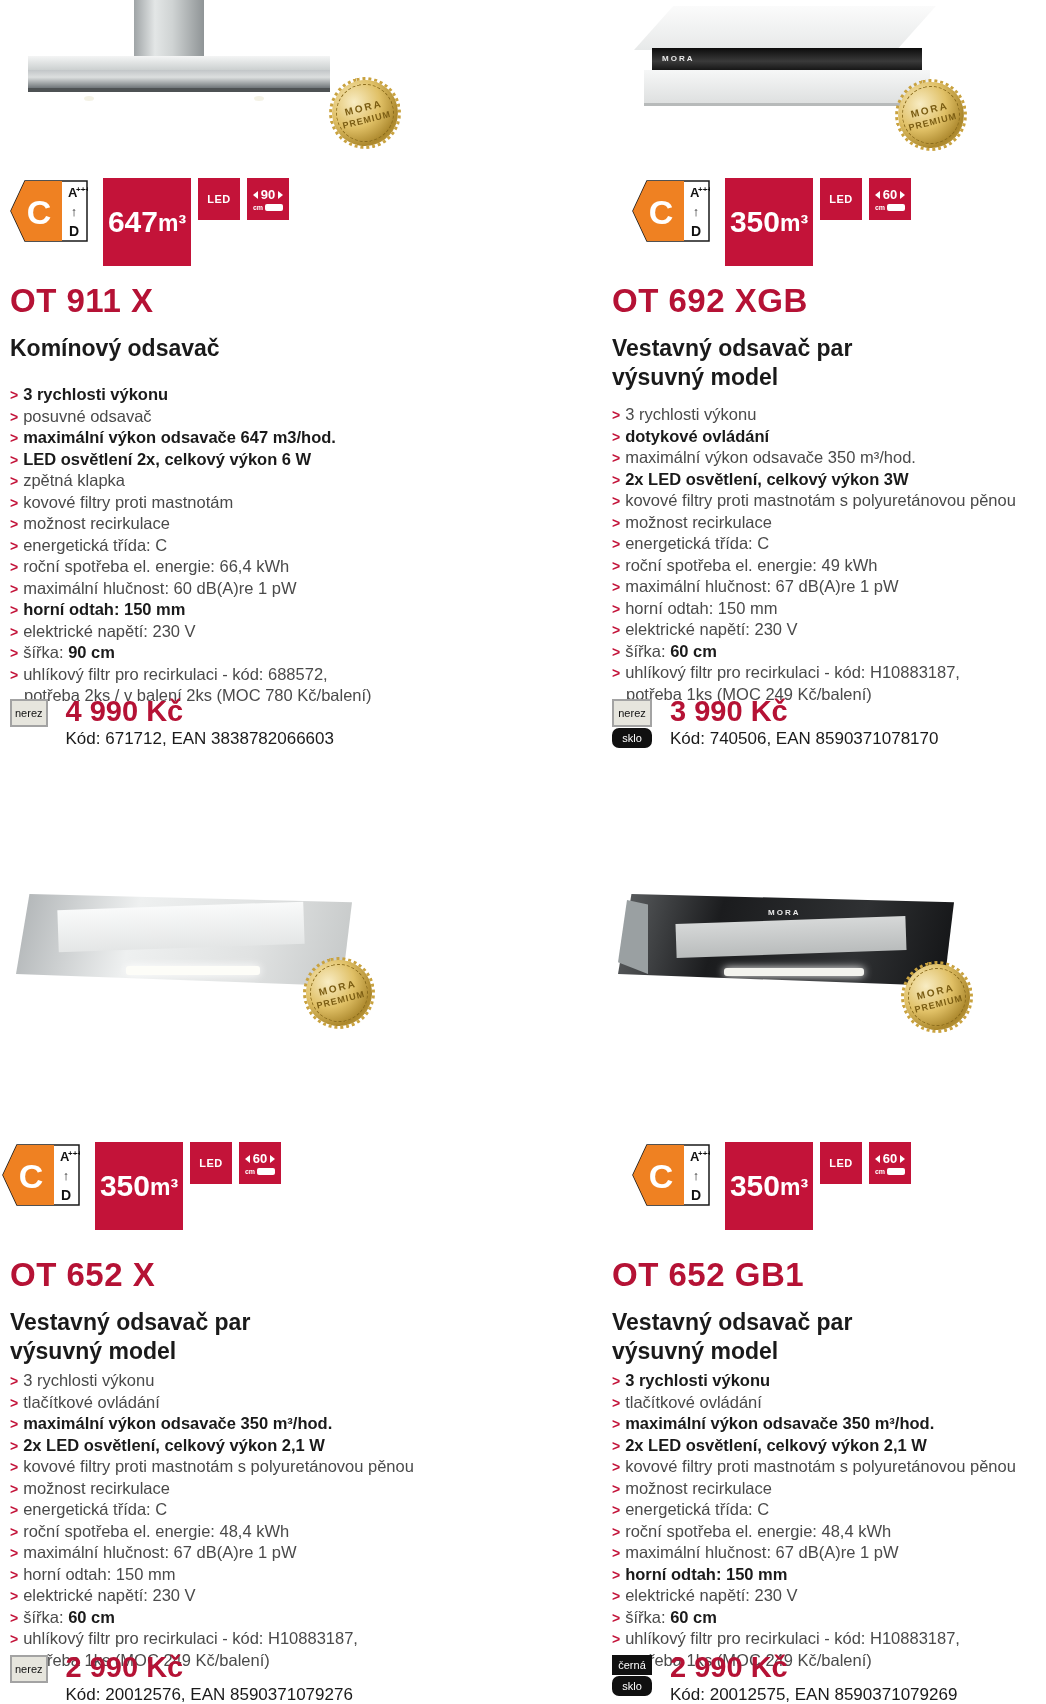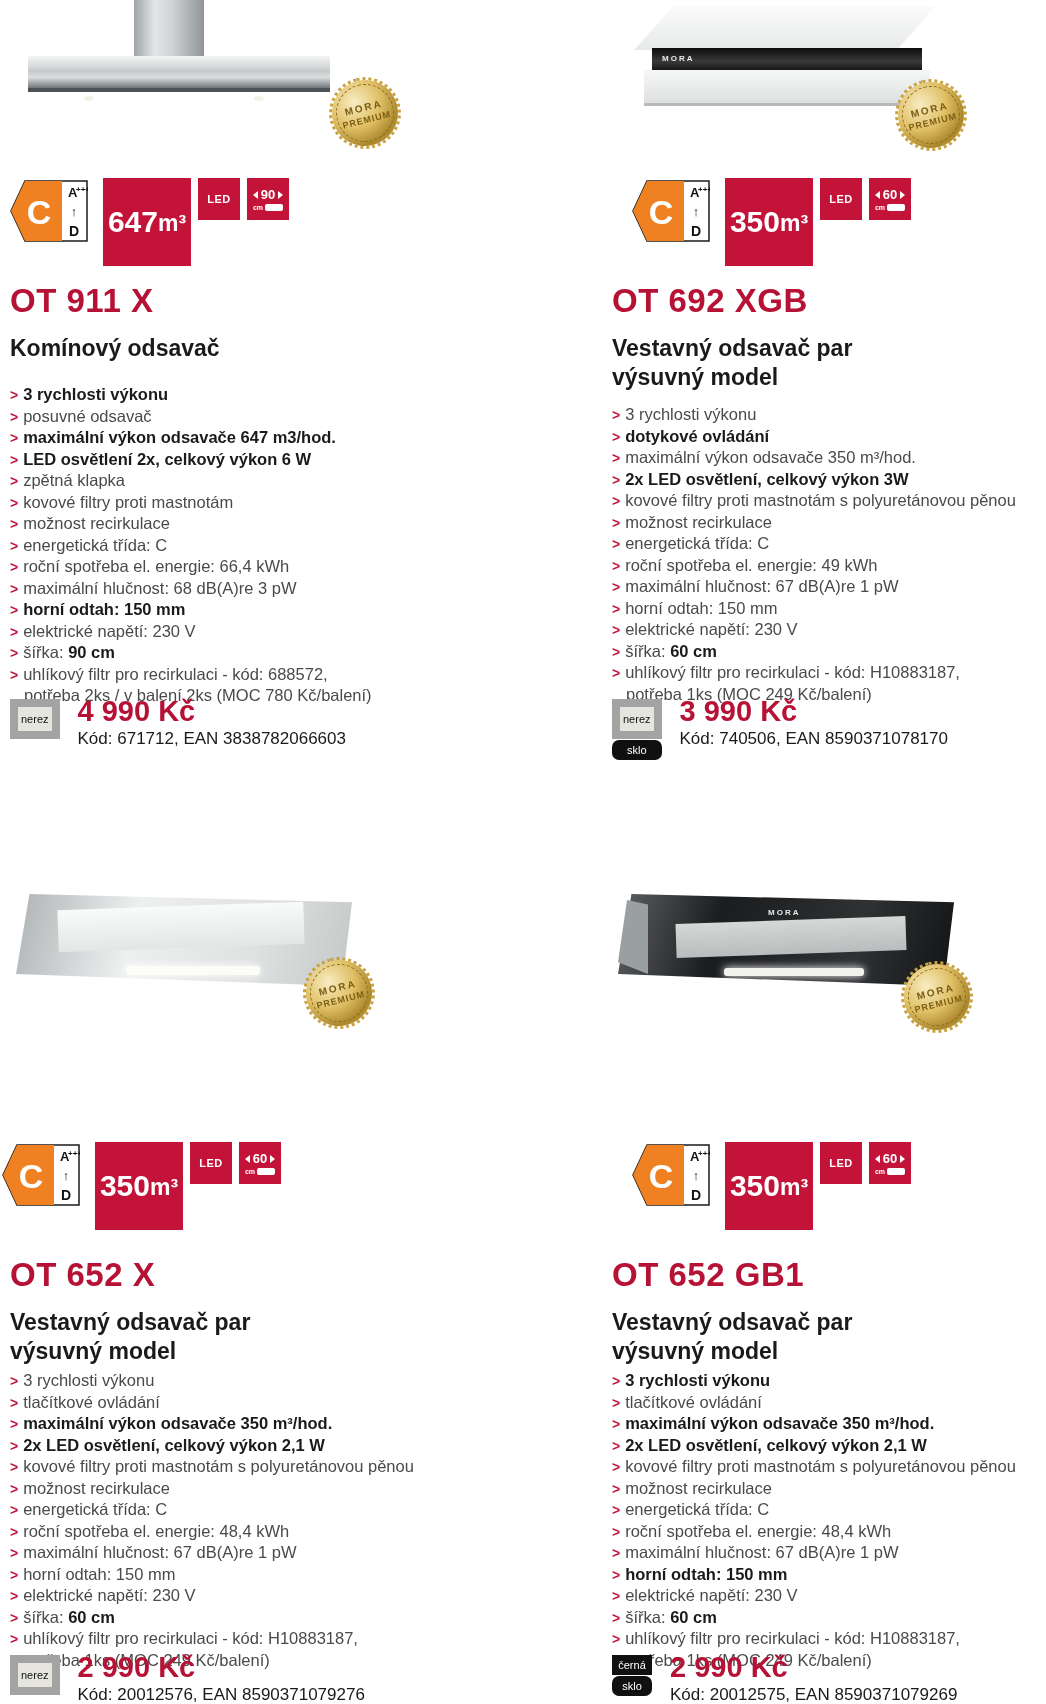--- a/index.html
+++ b/index.html
@@ -123,21 +123,21 @@
   #card-3 .specs{top:490px;width:414px;}
   .specs li{padding-left:14px;text-indent:-14px;}
   .bullet{color:var(--red);font-weight:800;margin-right:5px;font-size:14px;}
   .bseg{font-weight:bold;color:var(--ink);}
 
   .price-row{position:absolute;left:4px;display:flex;align-items:flex-start;gap:18px;}
   #card-0 .price-row,#card-1 .price-row{top:696px;}
   #card-2 .price-row,#card-3 .price-row{top:772px;}
   .materials{display:flex;flex-direction:column;margin-top:3px;}
   .mat{font-size:11px;text-align:center;line-height:1.1;}
-  .mat.light{background:#e6e5dd;border:8px solid #a3a3a3;color:#111;min-width:36px;padding:6px 3px;}
+  .mat.light{background:#e6e5dd;border:2px solid #a3a3a3;color:#111;min-width:36px;padding:6px 3px;}
   .mat.dark{background:#101010;color:#fff;min-width:40px;padding:4px 3px;}
   .materials .mat + .mat{margin-top:1px;border-radius:7px;}
   .materials .mat.light + .mat.dark{border-top:none;}
   .price{font-size:29px;font-weight:bold;color:var(--title);line-height:1.05;}
   .code{font-size:17px;color:var(--ink);margin-top:3px;}
 </style>
 </head>
 <body>
 
 <div class="page">
@@ -191,21 +191,21 @@
     <ul class="specs">
         <li><span class="bullet">&gt;</span><span class="bseg">3 rychlosti výkonu</span></li>
         <li><span class="bullet">&gt;</span><span>posuvné odsavač</span></li>
         <li><span class="bullet">&gt;</span><span class="bseg">maximální výkon odsavače 647 m3/hod.</span></li>
         <li><span class="bullet">&gt;</span><span class="bseg">LED osvětlení 2x, celkový výkon 6 W</span></li>
         <li><span class="bullet">&gt;</span><span>zpětná klapka</span></li>
         <li><span class="bullet">&gt;</span><span>kovové filtry proti mastnotám</span></li>
         <li><span class="bullet">&gt;</span><span>možnost recirkulace</span></li>
         <li><span class="bullet">&gt;</span><span>energetická třída: C</span></li>
         <li><span class="bullet">&gt;</span><span>roční spotřeba el. energie: 66,4 kWh</span></li>
-        <li><span class="bullet">&gt;</span><span>maximální hlučnost: 68 dB(A)re 3 pW</span></li>
+        <li><span class="bullet">&gt;</span><span>maximální hlučnost: 60 dB(A)re 1 pW</span></li>
         <li><span class="bullet">&gt;</span><span class="bseg">horní odtah: 150 mm</span></li>
         <li><span class="bullet">&gt;</span><span>elektrické napětí: 230 V</span></li>
         <li><span class="bullet">&gt;</span><span>šířka: </span><span class="bseg">90 cm</span></li>
         <li><span class="bullet">&gt;</span><span>uhlíkový filtr pro recirkulaci - kód: 688572,</span><br><span>potřeba 2ks / v balení 2ks (MOC 780 Kč/balení)</span></li>
       </ul>
     <div class="price-row">
       <div class="materials">
           <div class="mat light">nerez</div>
         </div>
       <div>

